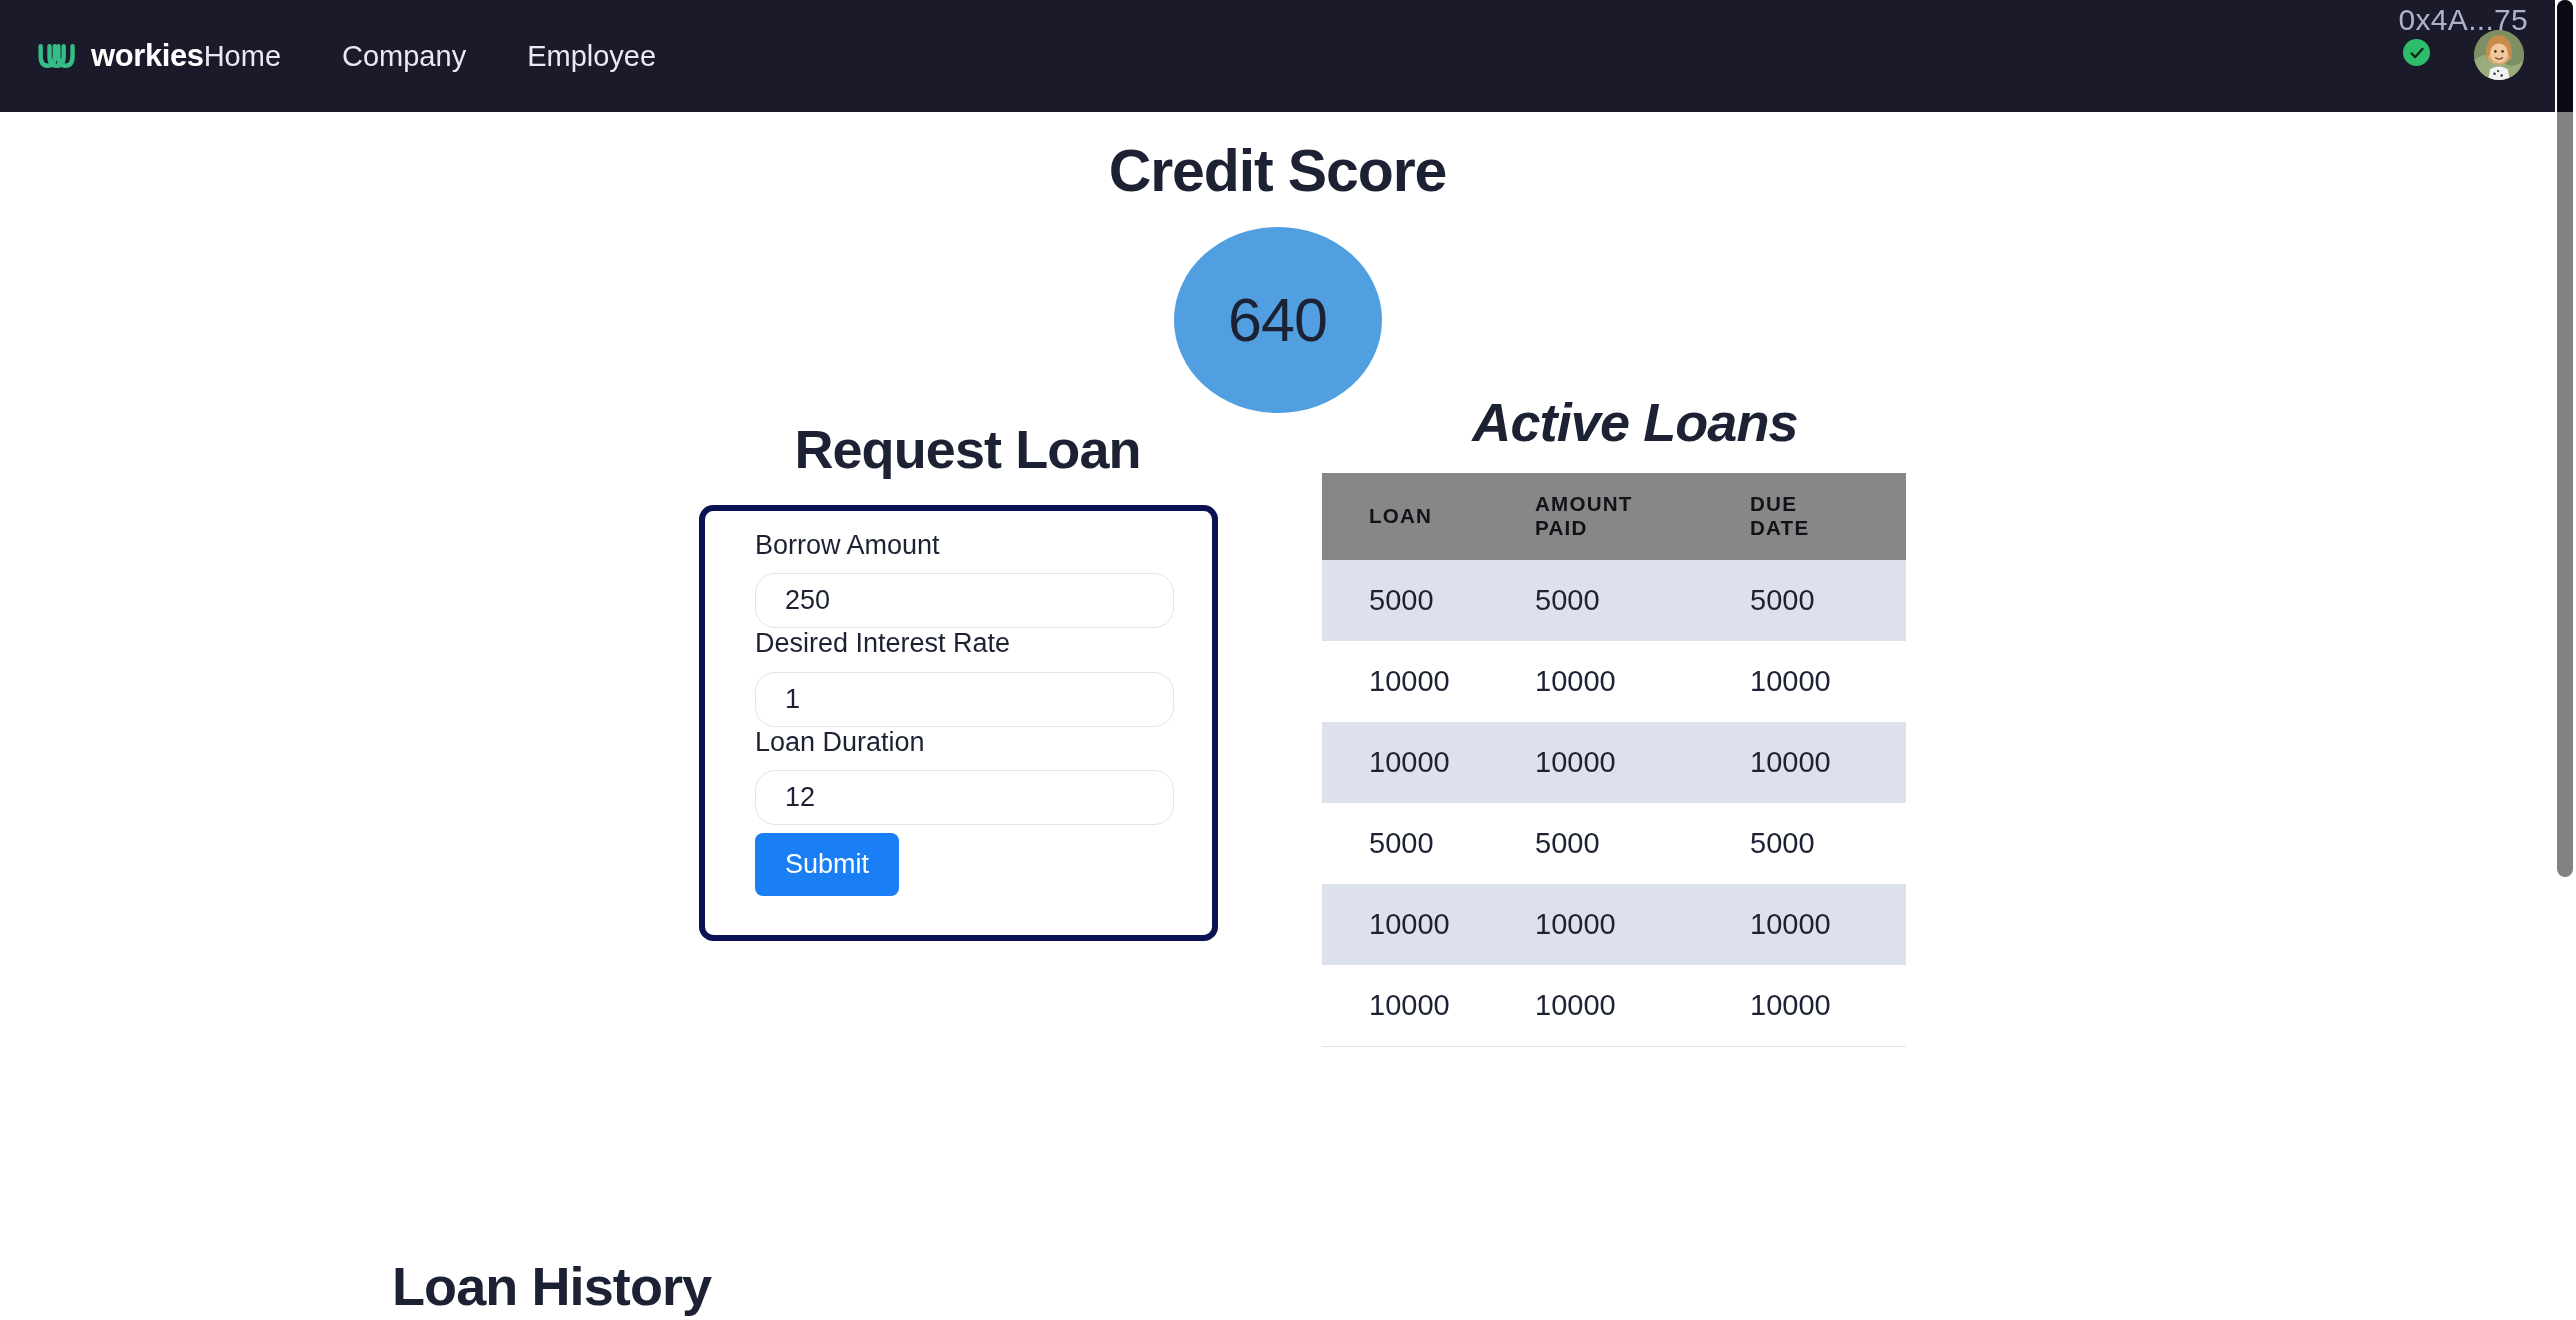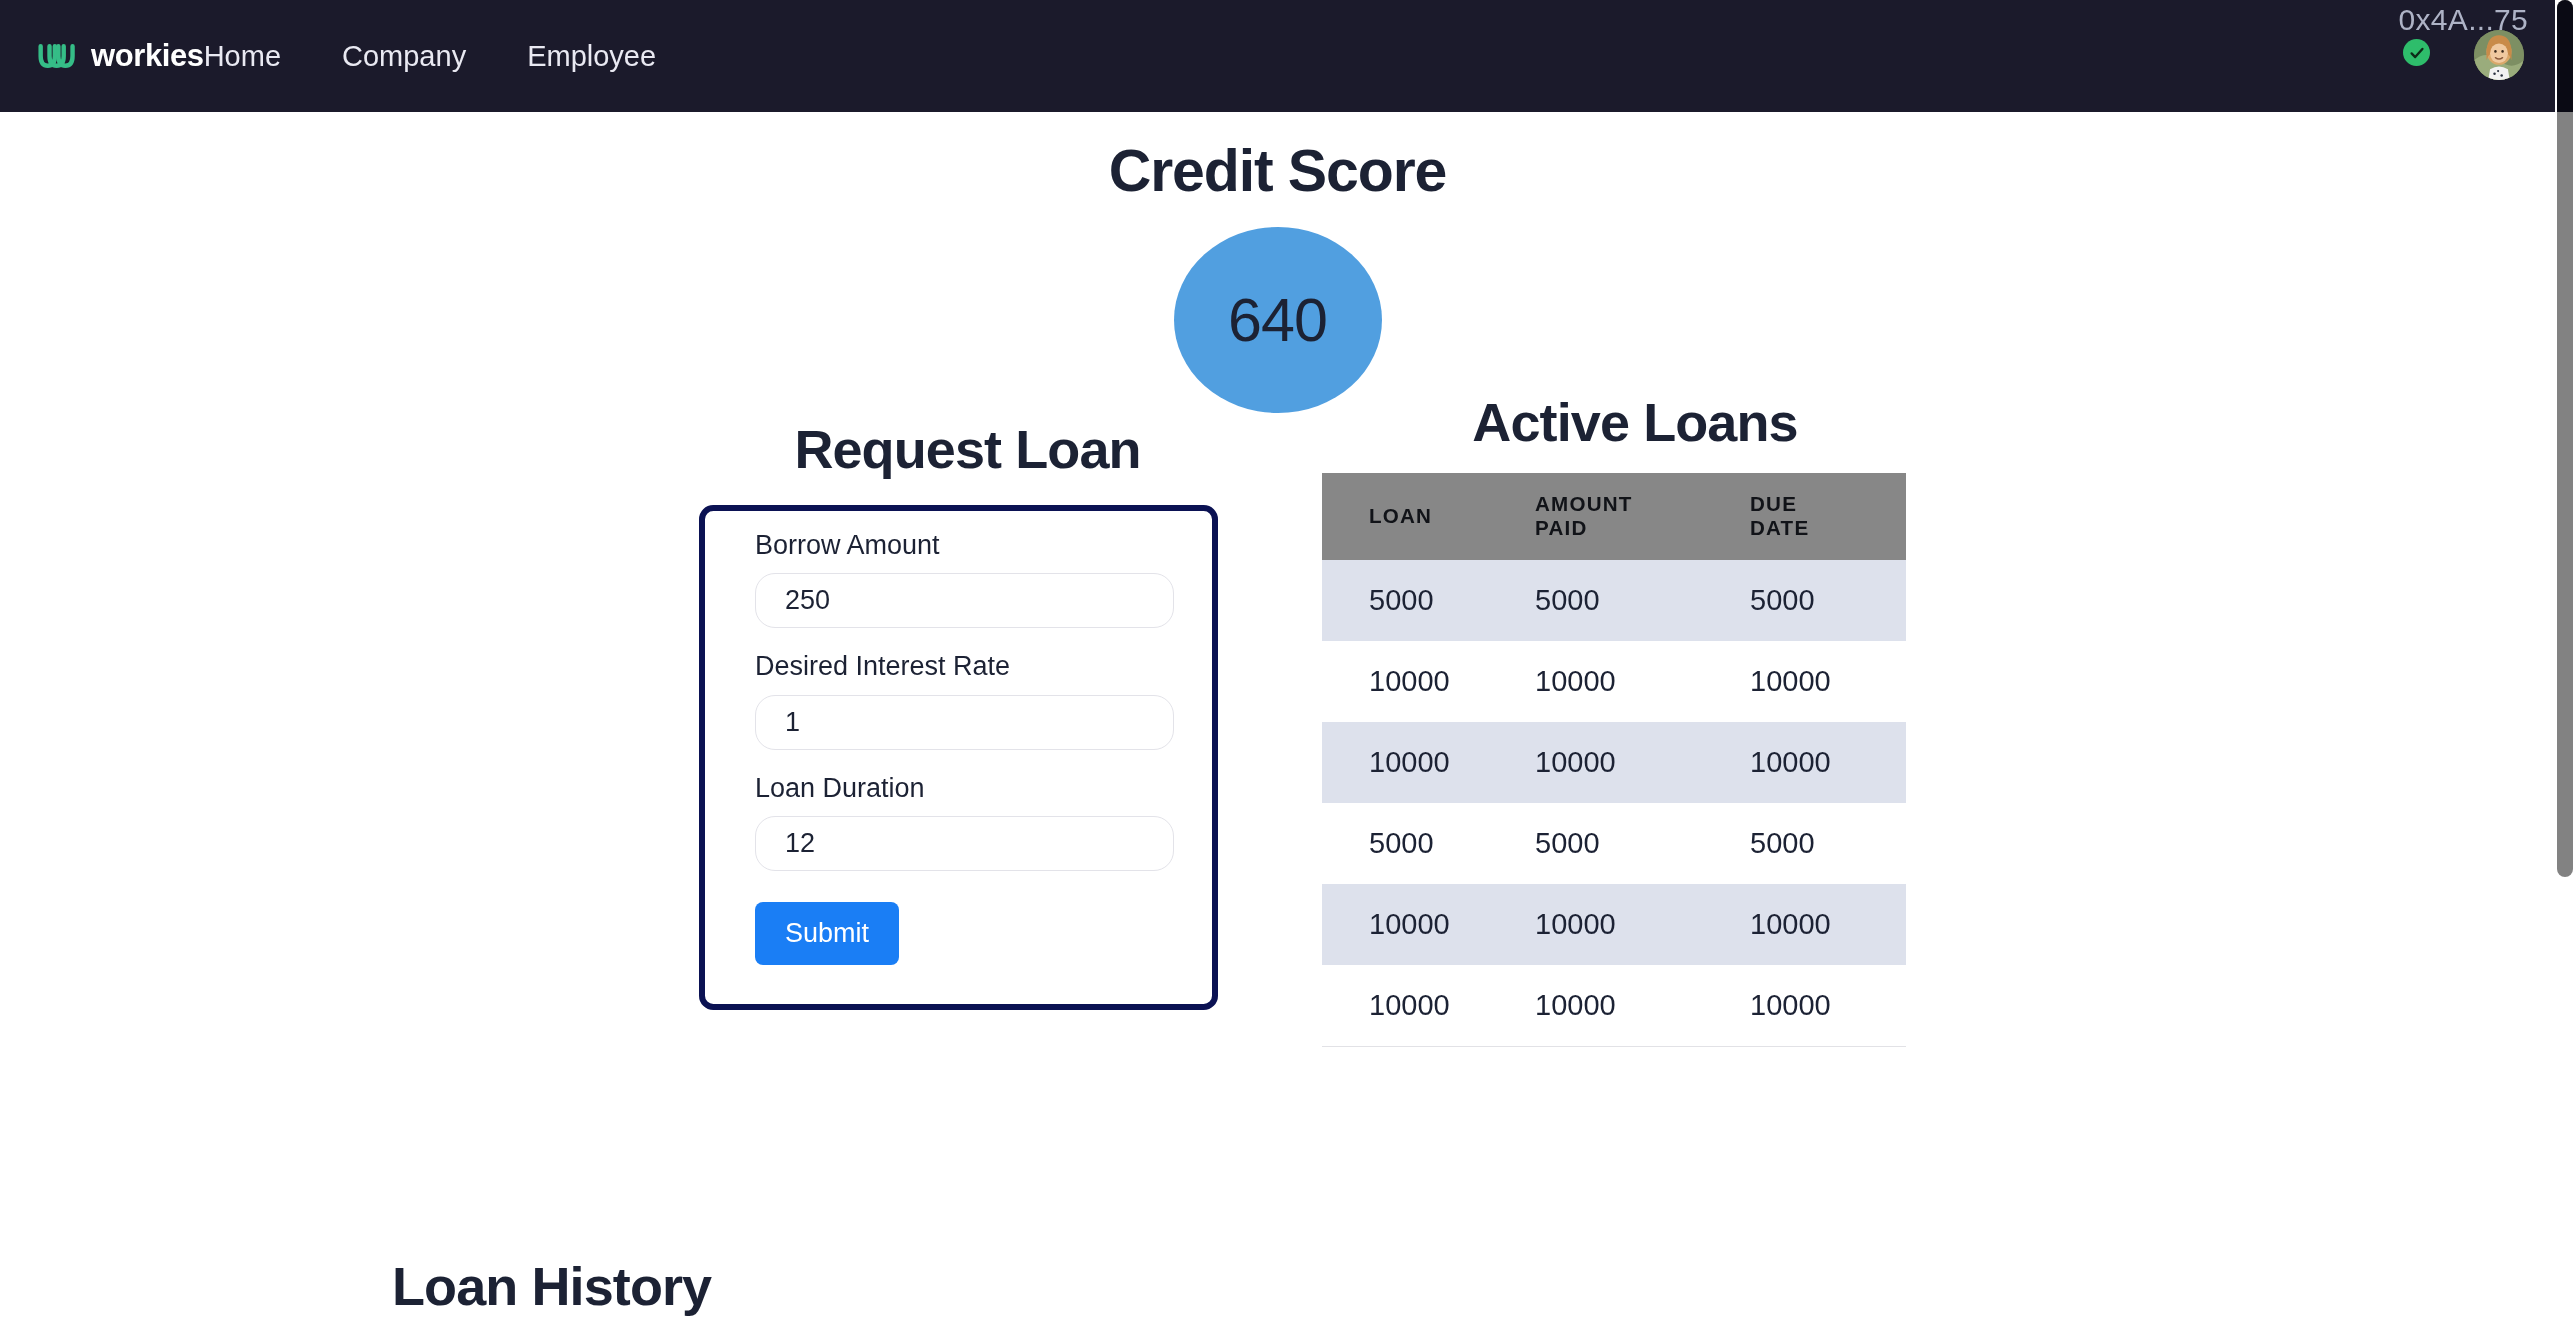--- a/index.html
+++ b/index.html
@@ -170,21 +170,20 @@
     height: 55px;
     border: 1.8px solid #e3e3e9;
     border-radius: 20px;
     background: #ffffff;
     font-family: "Liberation Sans", sans-serif;
     font-size: 27px;
     color: #1c2234;
     padding-left: 29px;
     outline: none;
     display: block;
-    margin-bottom: 23px;
   }
 
   .submit-btn {
     margin-top: 7.2px;
     background: #1a7ef5;
     color: #ffffff;
     border: none;
     border-radius: 8px;
     font-family: "Liberation Sans", sans-serif;
     font-size: 27px;
@@ -198,20 +197,21 @@
     left: 1322px;
     top: -27px;
     width: 626px;
   }
   .active-title {
     font-size: 54px;
     font-weight: bold;
     color: #1c2234;
     text-align: center;
     letter-spacing: -0.9px;
+    font-style: italic;
   }
 
   .loans-table {
     margin-top: 19.7px;
     width: 583px;
     border-collapse: collapse;
     table-layout: fixed;
   }
   .loans-table th {
     background: #878787;

